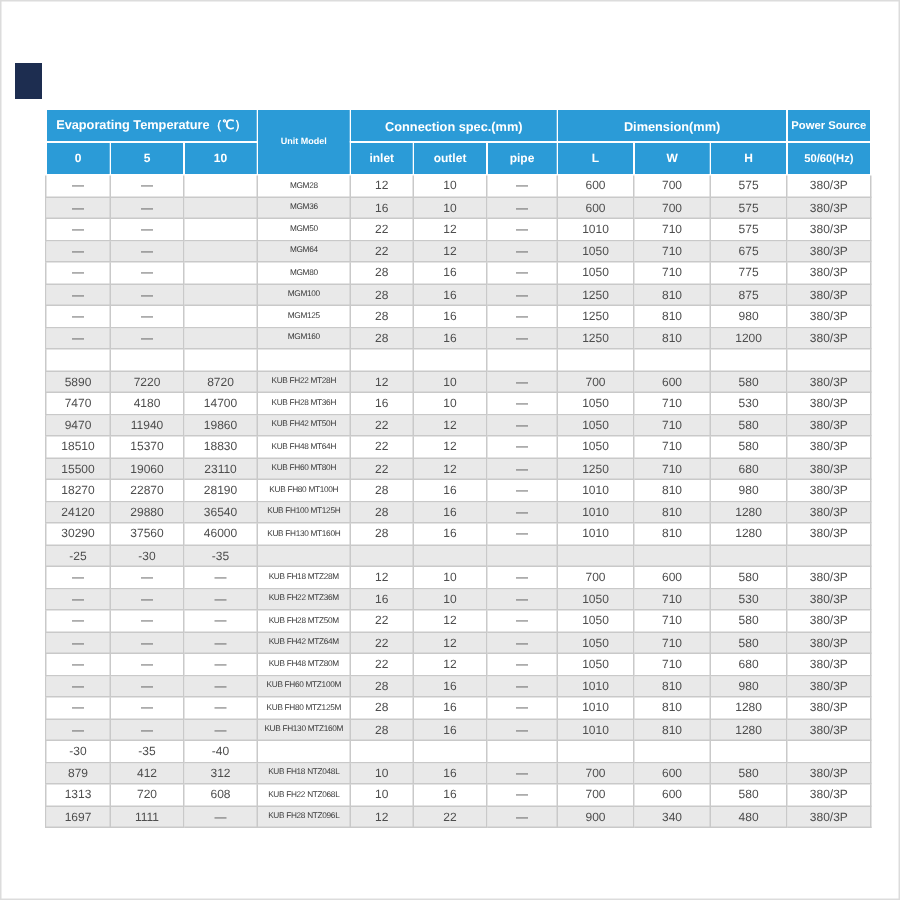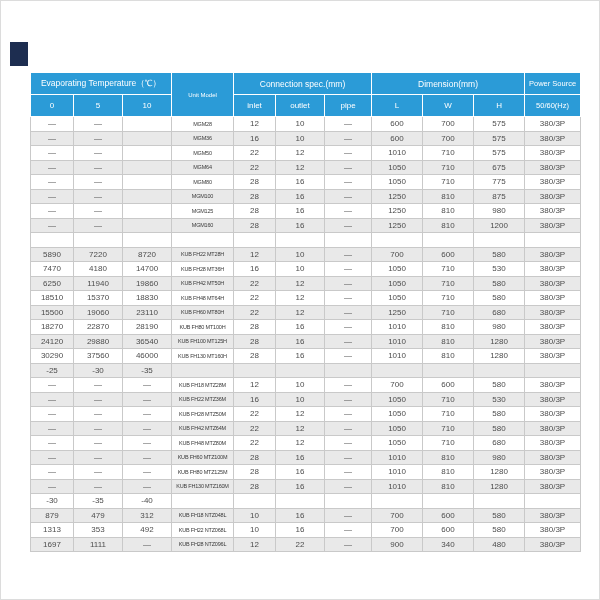--- a/index.html
+++ b/index.html
@@ -16,21 +16,21 @@
     position:absolute;left:10px;top:42px;width:18px;height:24px;
     background:#1d2d50;
   }
   table.spec{
     position:absolute;left:30px;top:72px;width:550px;
     border-collapse:collapse;table-layout:fixed;
     border:1px solid #b5b5b5;
   }
   thead tr{height:22px;}
   th{
-    background:#2b9bd7;color:#ffffff;font-weight:normal;
+    background:#2b9bd7;color:#ffffff;font-weight:bold;
     font-size:8px;text-align:center;vertical-align:middle;
     border:1px solid rgba(255,255,255,0.55);
     padding:0;overflow:hidden;
   }
   th.main-h{font-size:8.5px;}
   th.model-h{font-size:6px;}
   th.power-h{font-size:7.5px;}
   tbody td{
     height:13.5px;padding:0;
     font-size:8px;color:#4d4d4d;text-align:center;vertical-align:middle;
@@ -220,21 +220,21 @@
         <td class="model">KUB FH28 MT36H</td>
         <td>16</td>
         <td>10</td>
         <td>—</td>
         <td>1050</td>
         <td>710</td>
         <td>530</td>
         <td>380/3P</td>
       </tr>
       <tr class="zebra">
-        <td>6250</td>
+        <td>9470</td>
         <td>11940</td>
         <td>19860</td>
         <td class="model">KUB FH42 MT50H</td>
         <td>22</td>
         <td>12</td>
         <td>—</td>
         <td>1050</td>
         <td>710</td>
         <td>580</td>
         <td>380/3P</td>
@@ -429,35 +429,35 @@
         <td></td>
         <td></td>
         <td></td>
         <td></td>
         <td></td>
         <td></td>
         <td></td>
       </tr>
       <tr class="zebra">
         <td>879</td>
-        <td>479</td>
+        <td>412</td>
         <td>312</td>
         <td class="model">KUB FH18 NTZ048L</td>
         <td>10</td>
         <td>16</td>
         <td>—</td>
         <td>700</td>
         <td>600</td>
         <td>580</td>
         <td>380/3P</td>
       </tr>
       <tr>
         <td>1313</td>
-        <td>353</td>
-        <td>492</td>
+        <td>720</td>
+        <td>608</td>
         <td class="model">KUB FH22 NTZ068L</td>
         <td>10</td>
         <td>16</td>
         <td>—</td>
         <td>700</td>
         <td>600</td>
         <td>580</td>
         <td>380/3P</td>
       </tr>
       <tr class="zebra">

